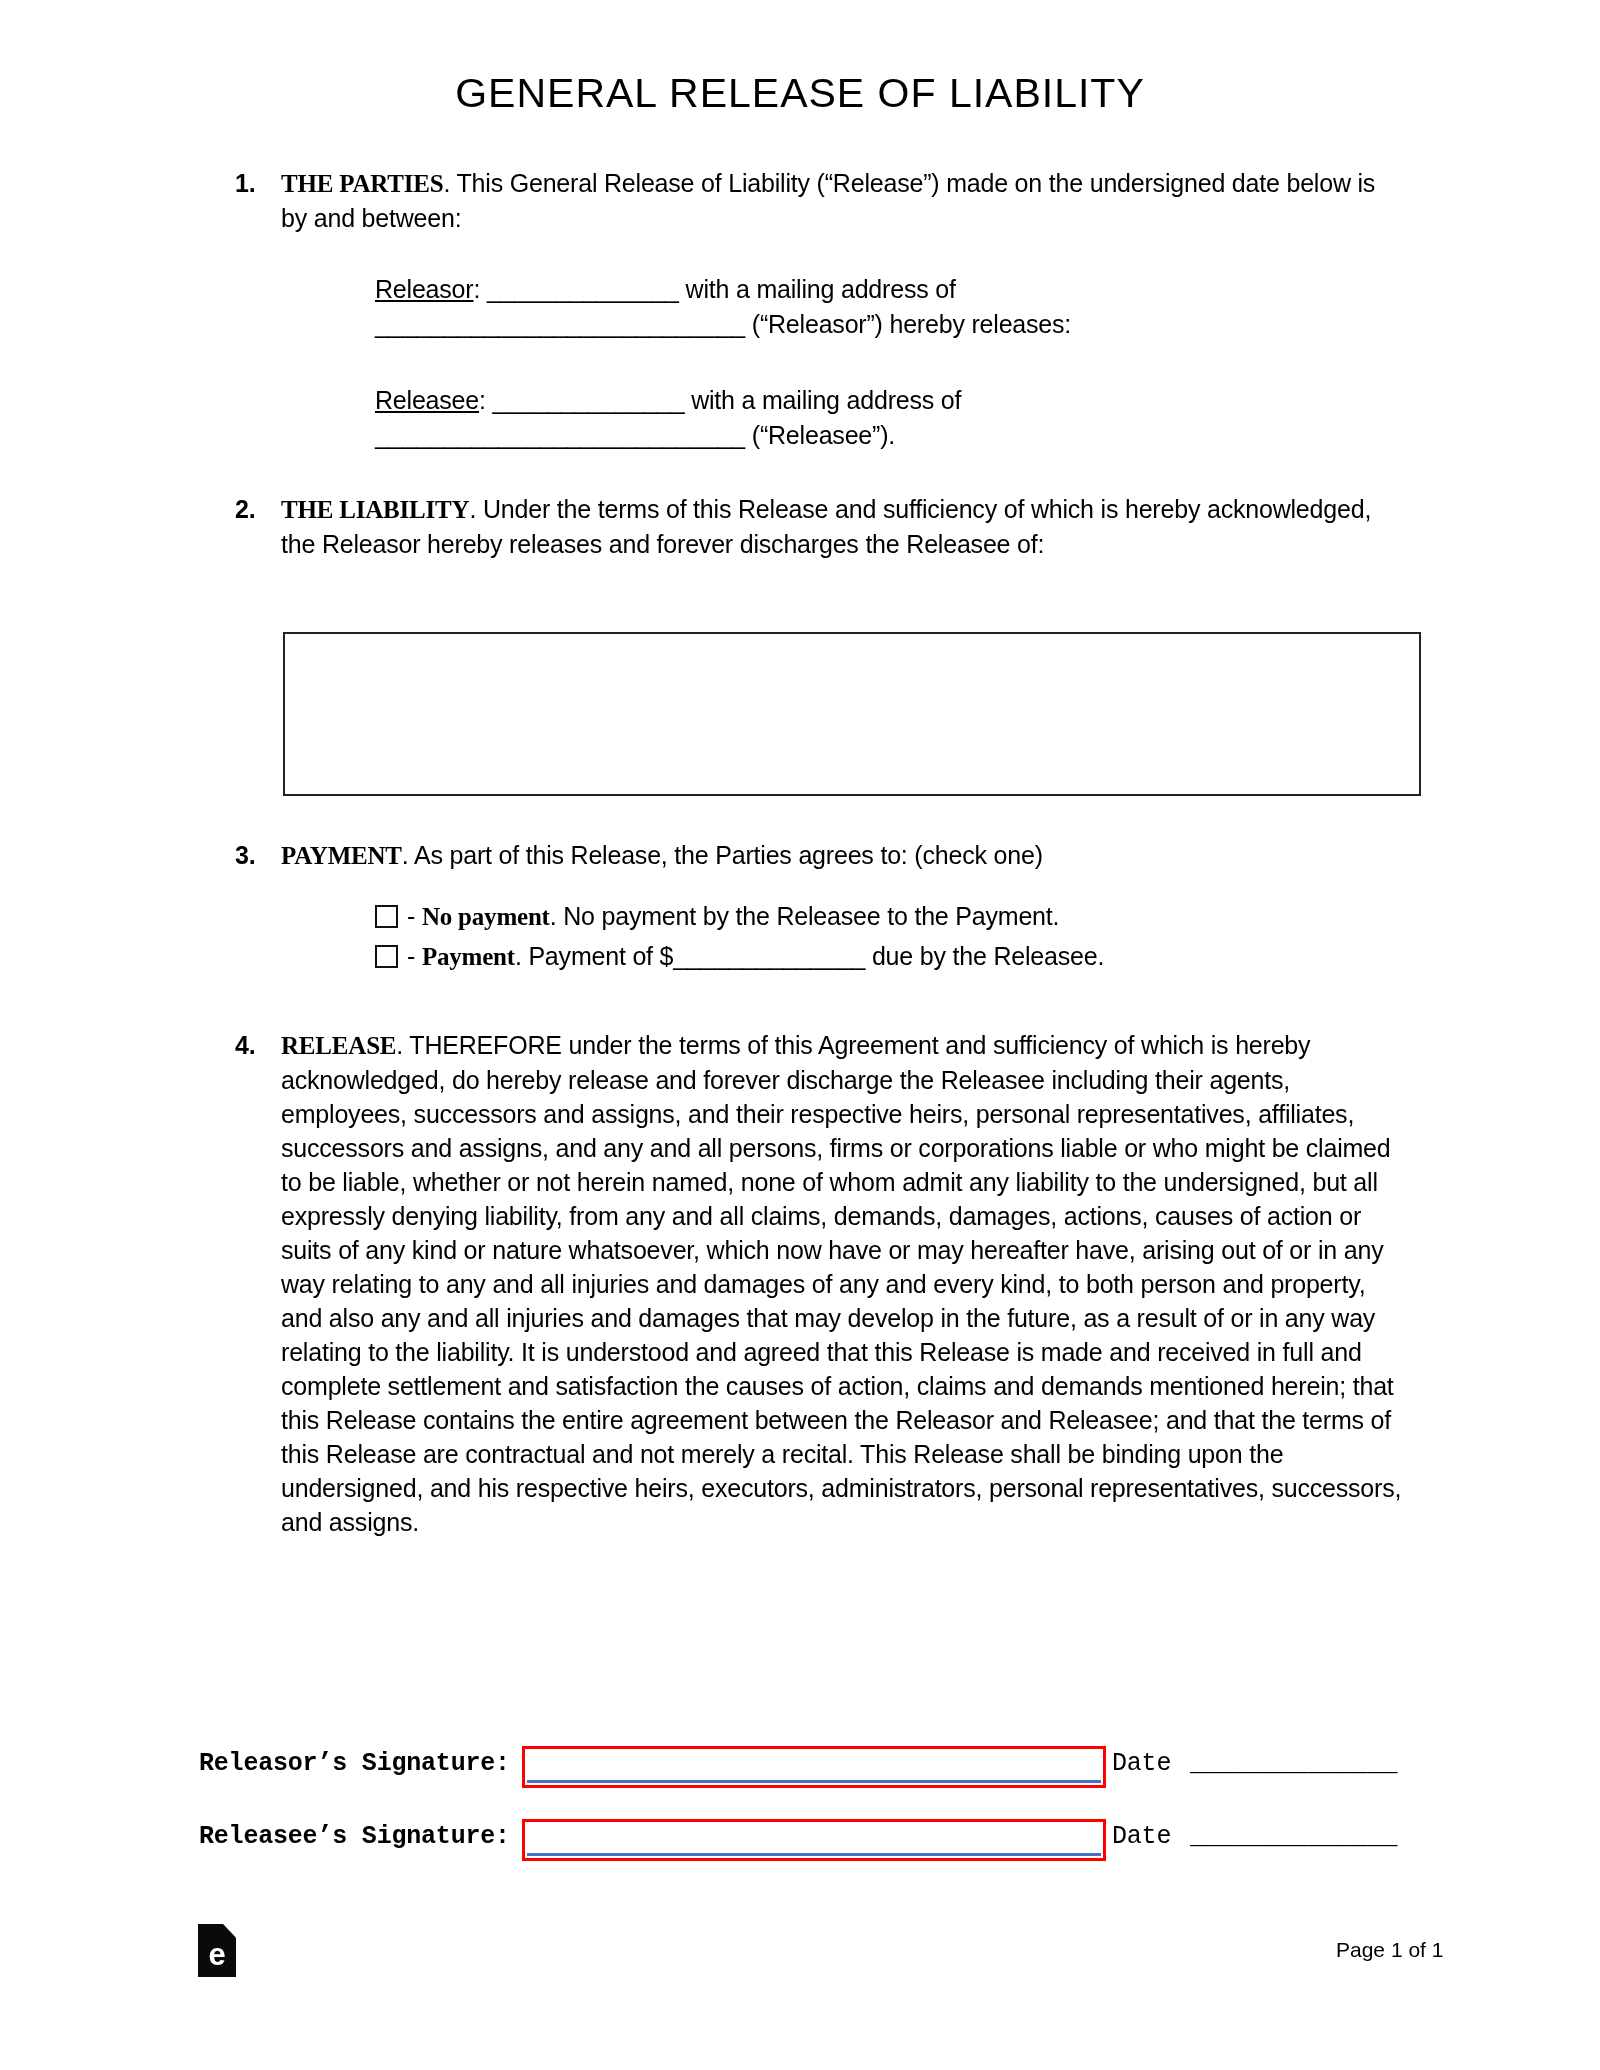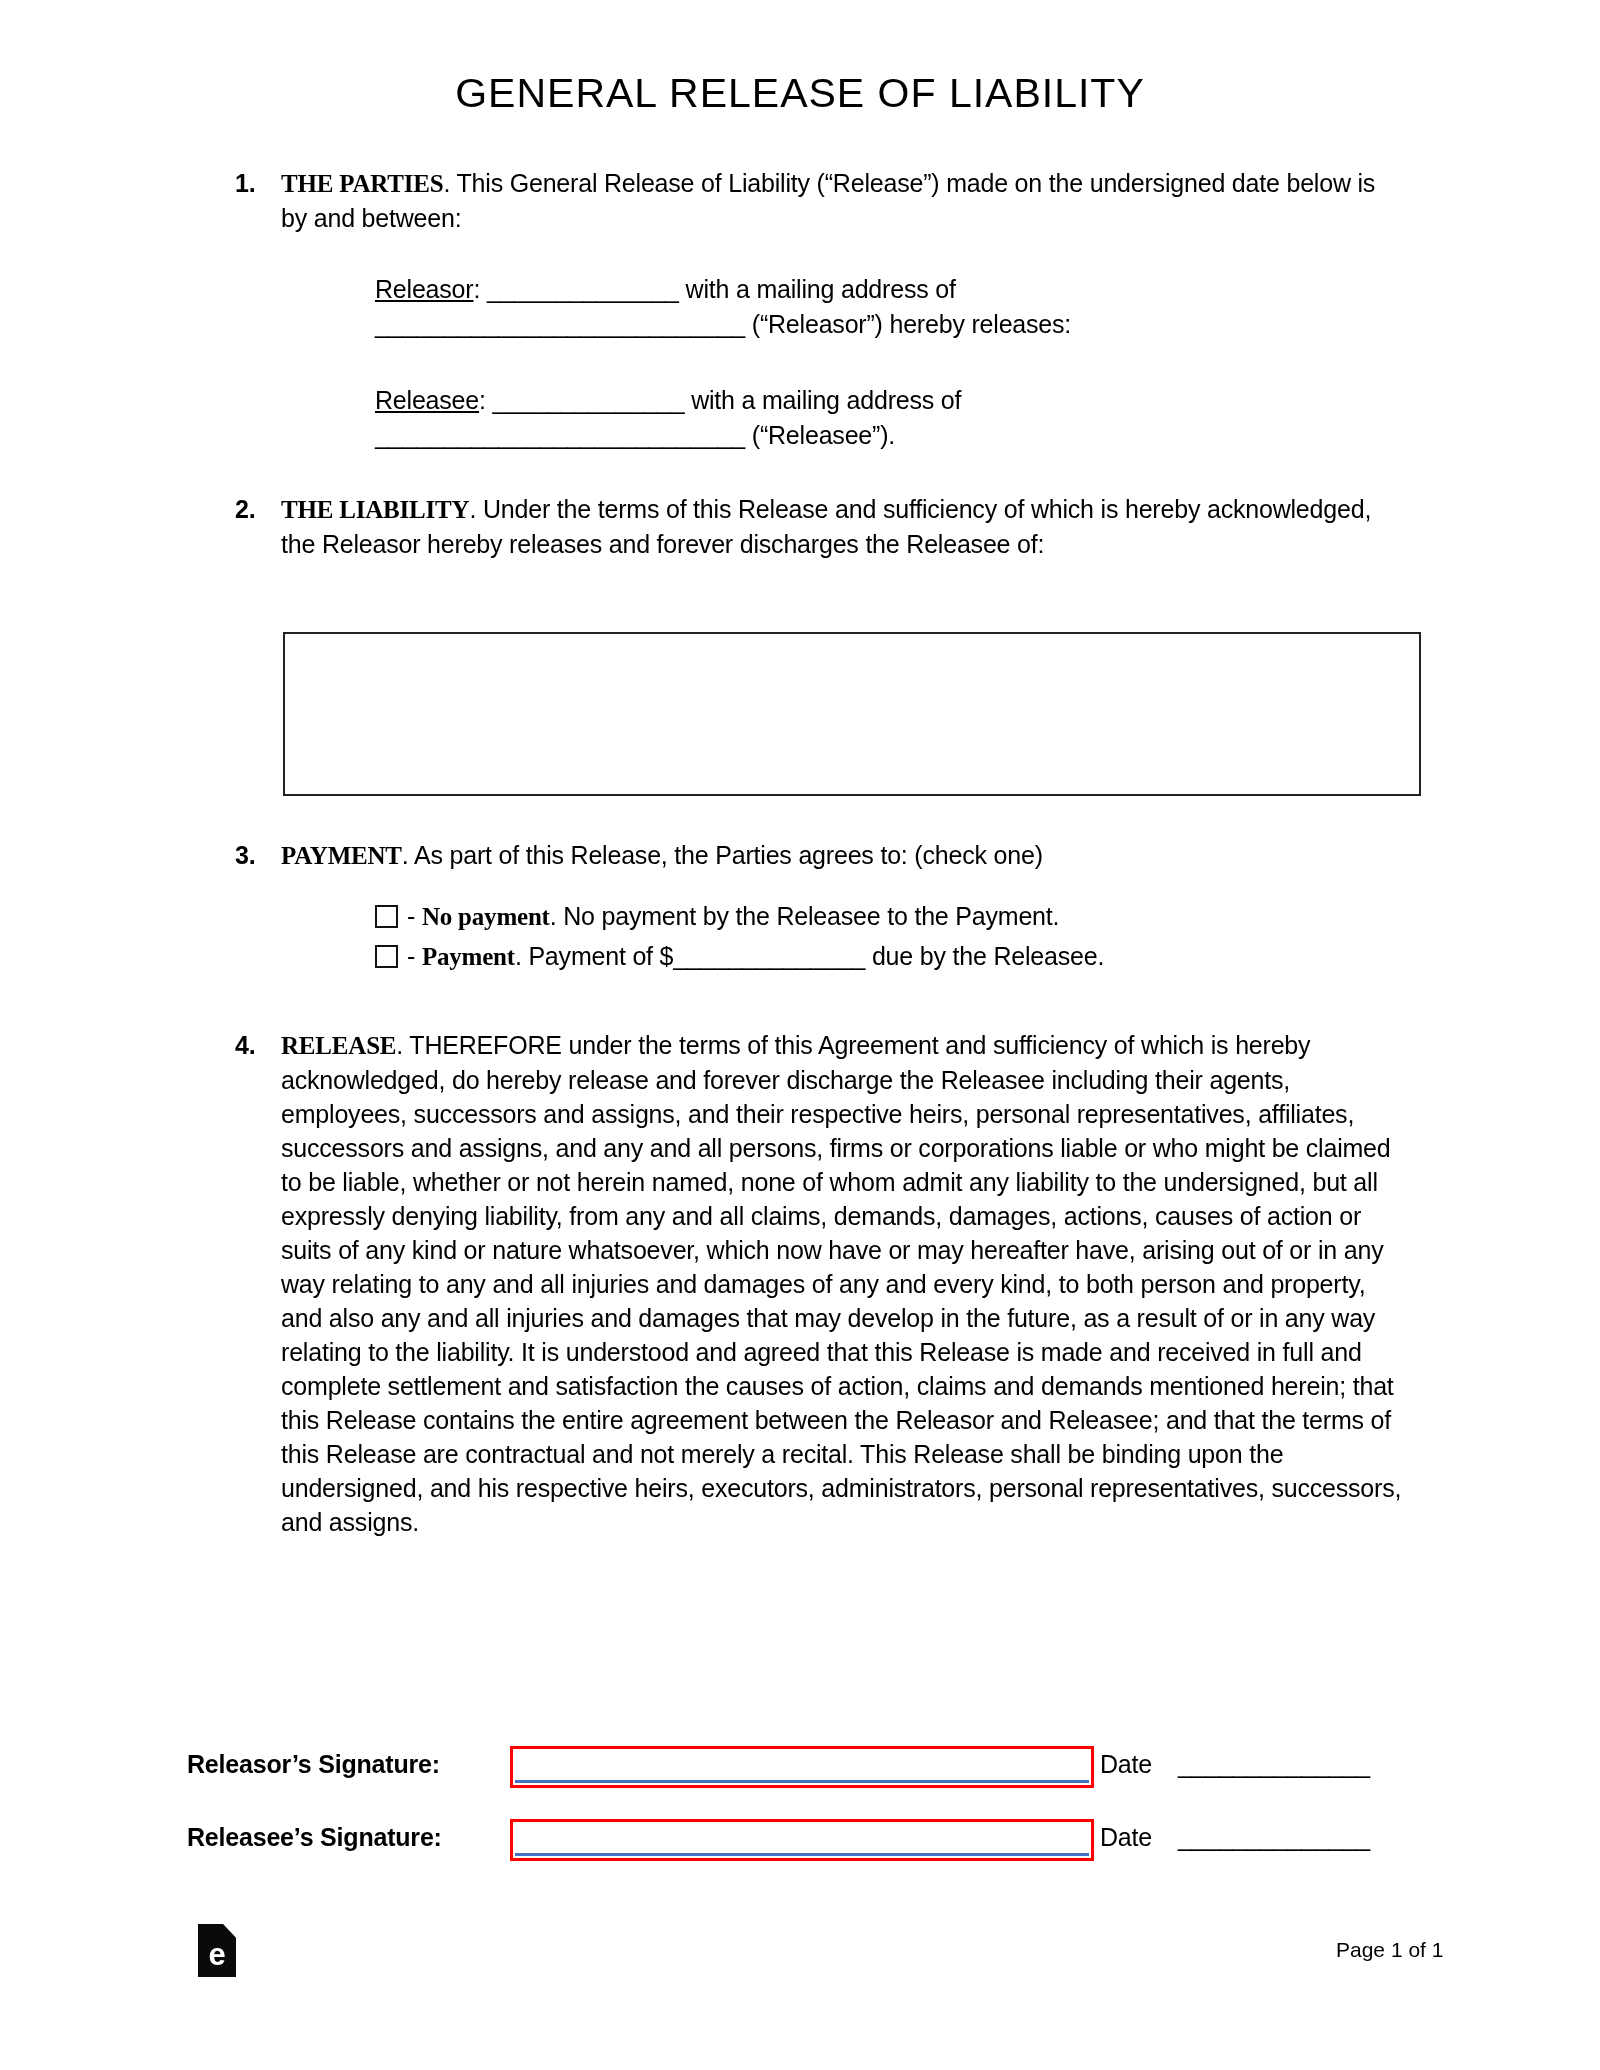--- a/index.html
+++ b/index.html
@@ -26,21 +26,21 @@
   .liability-box{
     position:absolute;left:283px;top:632px;width:1134px;height:160px;
     border:2px solid #222;background:#fff;
   }
   .opts{position:absolute;left:375px;top:896px;width:1010px;}
   .opt{height:40px;line-height:40px;white-space:nowrap;}
   .cb{
     display:inline-block;width:19px;height:19px;
     border:2px solid #111;margin-right:9px;vertical-align:-3px;background:#fff;
   }
-  .sig-row{position:absolute;left:0;width:1348px;height:44px;line-height:40px;}
+  .sig-row{position:absolute;left:12px;width:1348px;height:44px;line-height:40px;font-family:Liberation Mono, monospace;}
   .sig-label{position:absolute;left:187px;font-weight:bold;}
   .sig-box{
     position:absolute;left:510px;top:2px;width:578px;height:36px;
     border:3px solid #FF0000;background:#fff;
   }
   .sig-blueline{position:absolute;left:2px;right:2px;bottom:2px;height:3px;background:#4472C4;}
   .sig-peek{
     position:absolute;left:2px;top:100%;margin-top:-10px;
     line-height:0;white-space:nowrap;overflow:hidden;
     width:calc(100% + 6px);letter-spacing:3px;color:#111;

